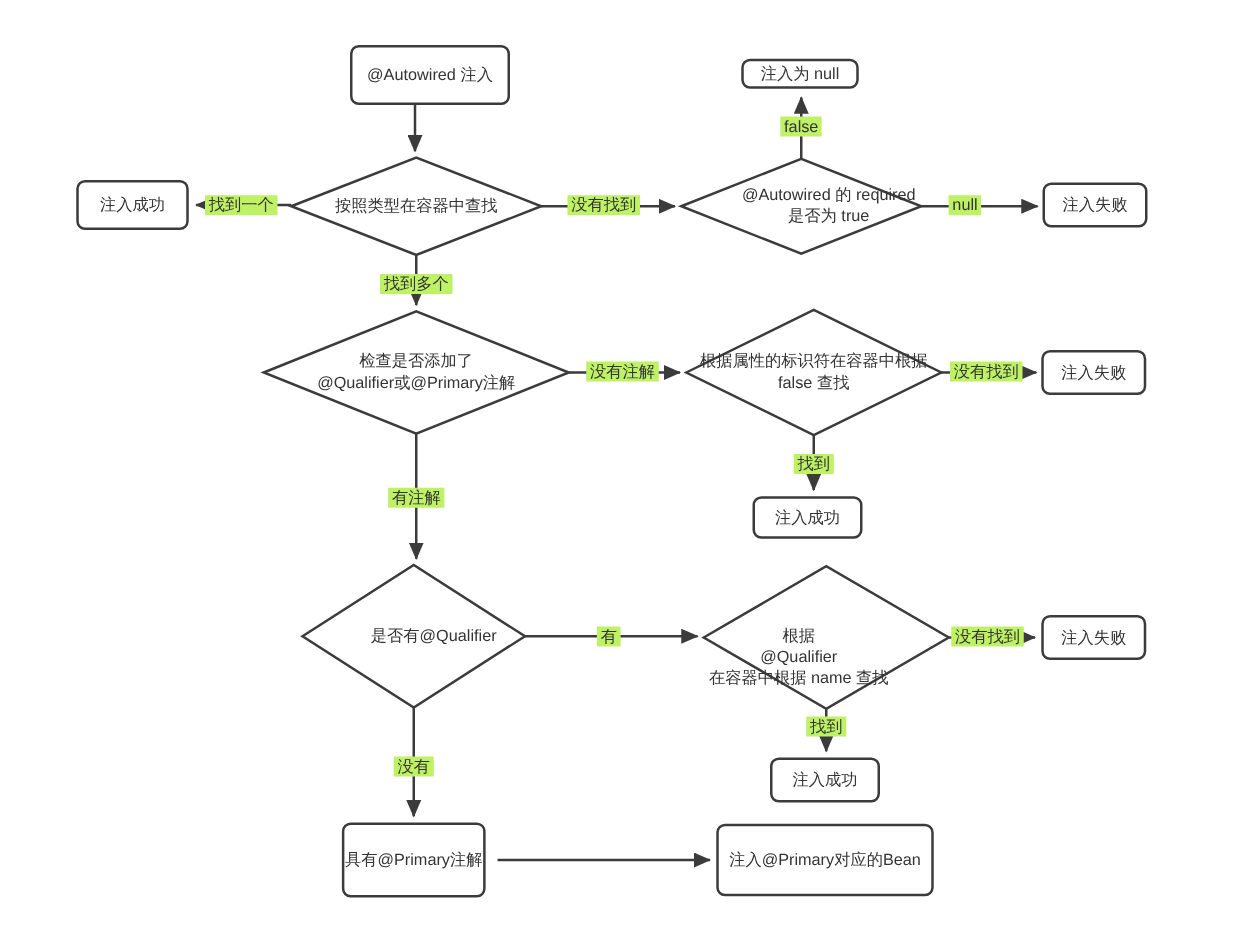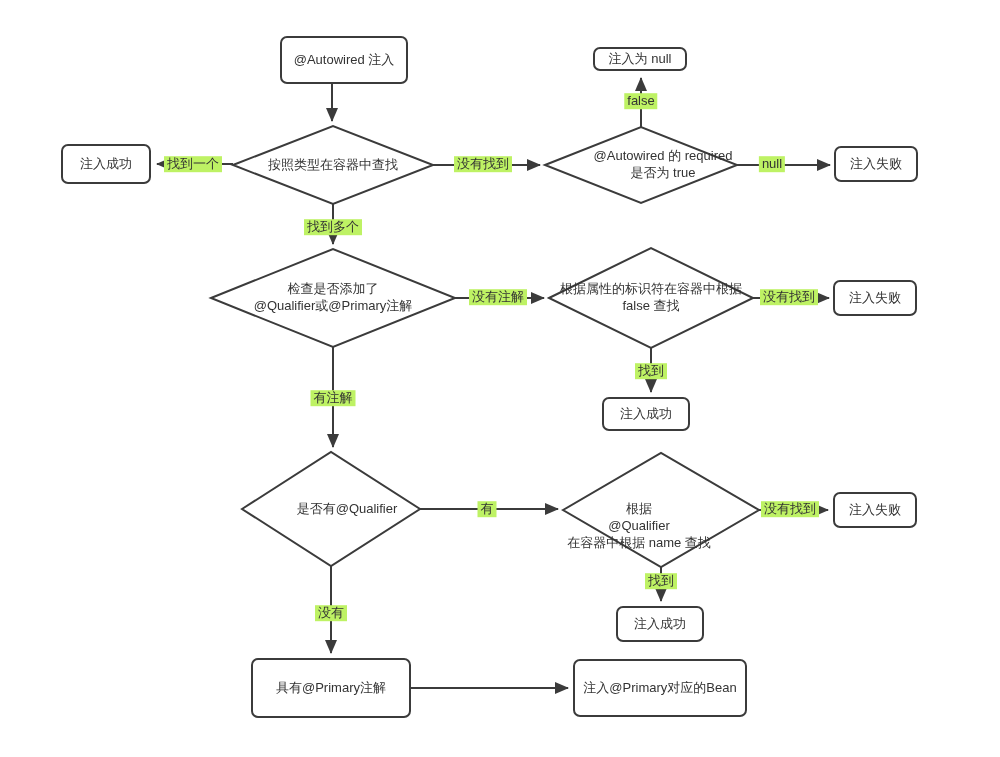--- a/index.html
+++ b/index.html
@@ -125,21 +125,21 @@
   </div>
   <div class="node" style="left:646px; top:414px; width:88px; height:34px;">
     <span>注入成功</span>
   </div>
   <div class="node" style="left:875px; top:510px; width:84px; height:36px;">
     <span>注入失败</span>
   </div>
   <div class="node" style="left:660px; top:624px; width:88px; height:36px;">
     <span>注入成功</span>
   </div>
-  <div class="node" style="left:331px; top:688px; width:160px; height:60px;">
+  <div class="node" style="left:331px; top:688px; width:115px; height:60px;">
     <span>具有@Primary注解</span>
   </div>
   <div class="node" style="left:660px; top:688px; width:174px; height:58px;text-align:right;">
     <span>注入@Primary对应的Bean</span>
   </div>
 
   <div class="diamond-label" style="left:333px; top:165px;">按照类型在容器中查找</div>
   <div class="diamond-label" style="left:663px; top:165px;">@Autowired 的 required
 是否为 true</div>
   <div class="diamond-label" style="left:333px; top:298px;">检查是否添加了

